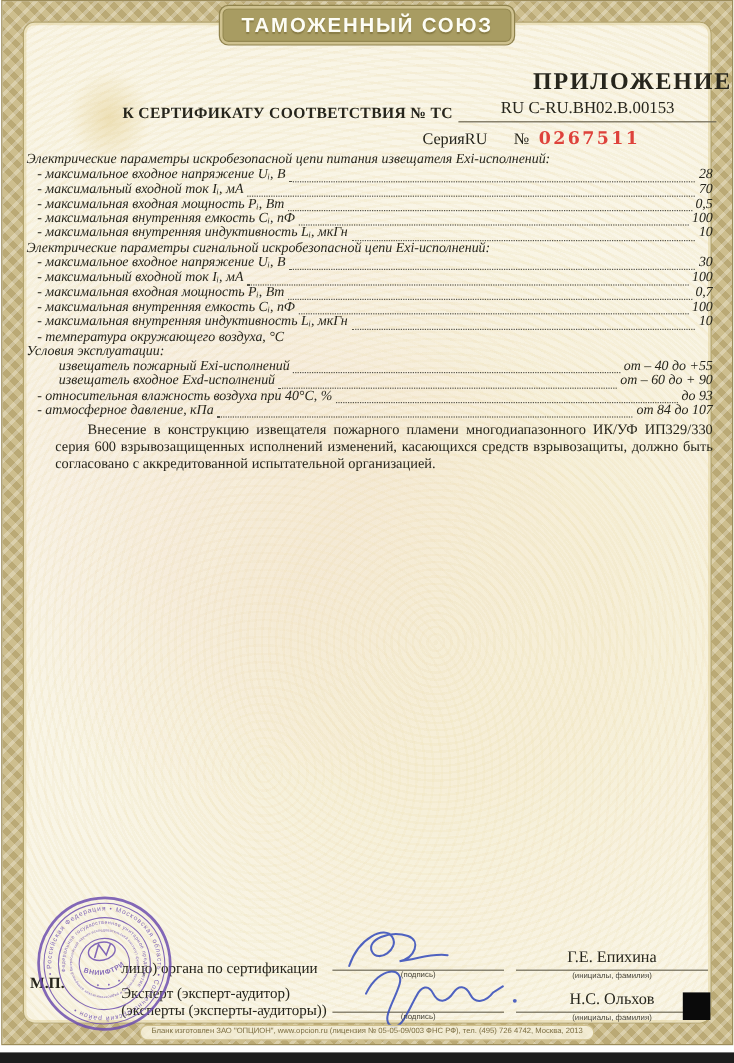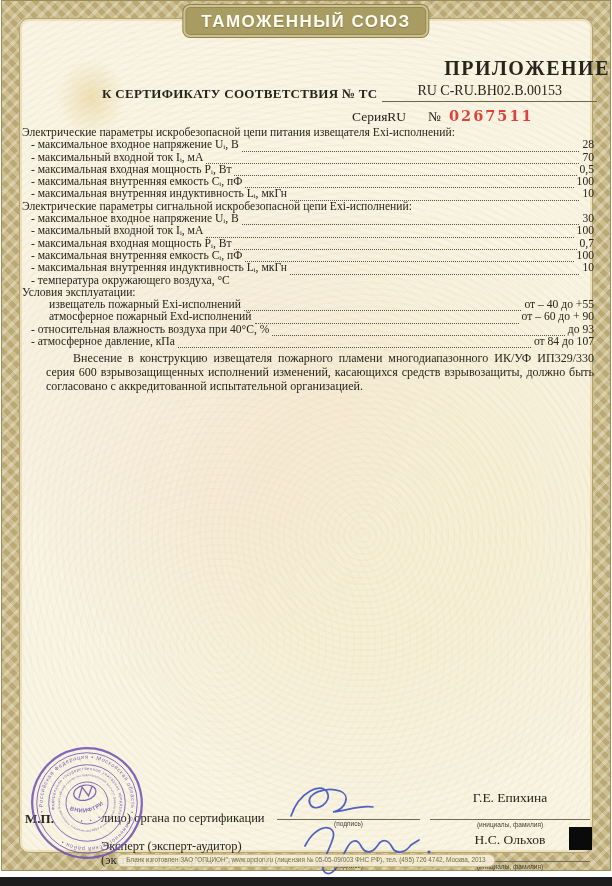--- a/index.html
+++ b/index.html
@@ -33,40 +33,40 @@
   .cert-label{font-weight:bold;font-size:13px;white-space:nowrap;color:#26251c;letter-spacing:.3px;}
   .cert-box{flex:1;margin-left:5px;border-bottom:1px solid #6b6550;text-align:center;
             font-size:14px;color:#26251c;padding-bottom:2px;}
   .series-row{position:absolute;top:106px;left:350px;display:flex;align-items:baseline;z-index:3;
             font-size:13.5px;color:#26251c;}
   .series-code{margin-left:0;}
   .no-sign{margin-left:22px;}
   .blank-number{margin-left:8px;font:bold 14.5px "DejaVu Serif",serif;letter-spacing:2px;}
   
   .specs{position:absolute;left:20px;right:16px;top:126px;z-index:3;
-         font-size:11.6px;line-height:12.3px;color:#26251c;}
+         font-size:11.6px;line-height:12.3px;color:#26251c;font-style:italic;}
   .row{display:flex;align-items:baseline;}
   .row .lbl{white-space:nowrap;}
   .row .dots{flex:1 1 auto;min-width:8px;margin:0 3px;border-bottom:1px dotted #56544a;
              align-self:flex-end;height:3px;}
   .row .val{white-space:nowrap;}
   .item{padding-left:9px;}
   .sub{padding-left:27px;}
   .para{position:absolute;left:20px;right:16px;top:351px;z-index:3;
         font-size:12px;line-height:13.8px;text-align:justify;text-indent:27px;color:#26251c;padding-left:24px;}
   
   .sig{position:absolute;left:99px;right:20px;top:789px;z-index:2;color:#26251c;}
   .srow{display:flex;align-items:flex-end;margin-bottom:7px;}
   .role{width:172px;font-size:12.5px;line-height:14px;}
   .sline{flex:1;margin:0 10px 5px 4px;position:relative;}
   .sline .ln{border-bottom:1px solid #6f6a58;height:1px;}
   .cap{position:absolute;left:0;right:0;top:2px;text-align:center;
        font-size:6.5px;font-family:"Liberation Sans",sans-serif;color:#46443a;}
   .sname{width:160px;position:relative;margin-bottom:5px;}
-  .sname .nm{text-align:center;font-size:13.5px;padding-bottom:13px;border-bottom:1px solid #6f6a58;}
+  .sname .nm{text-align:center;font-size:13.5px;padding-bottom:2px;border-bottom:1px solid #6f6a58;}
   .autograph{position:absolute;pointer-events:none;}
   .auto1{left:6px;bottom:-4px;}
   .auto2{left:18px;bottom:-14px;}
   
   .stamp{position:absolute;left:25px;top:742px;width:120px;height:120px;z-index:5;
          transform:rotate(-12deg);opacity:.85;}
   .mp{position:absolute;left:23px;top:810px;z-index:1;font-weight:bold;font-size:13px;color:#26251c;}
   .black-square{position:absolute;left:567px;top:826px;width:23px;height:23px;background:#0a0a0a;z-index:6;}
   .footer-pill{position:absolute;left:50%;bottom:3px;transform:translateX(-50%);z-index:4;
          white-space:nowrap;font:6.4px/1.4 "Liberation Sans",sans-serif;color:#7b6d41;
@@ -153,21 +153,21 @@
       <div class="row item">
           <span class="lbl">- температура окружающего воздуха, °С</span>
         </div>
       <div class="row head">Условия эксплуатации:</div>
       <div class="row sub">
           <span class="lbl">извещатель пожарный Exi-исполнений</span>
           <span class="dots"></span>
           <span class="val">от – 40 до +55</span>
         </div>
       <div class="row sub">
-          <span class="lbl">атмосферное пожарный Exd-исполнений</span>
+          <span class="lbl">извещатель входное Exd-исполнений</span>
           <span class="dots"></span>
           <span class="val">от – 60 до + 90</span>
         </div>
       <div class="row item">
           <span class="lbl">- относительная влажность воздуха при 40°С,  %</span>
           <span class="dots"></span>
           <span class="val">до 93</span>
         </div>
       <div class="row item">
           <span class="lbl">- атмосферное давление, кПа</span>

